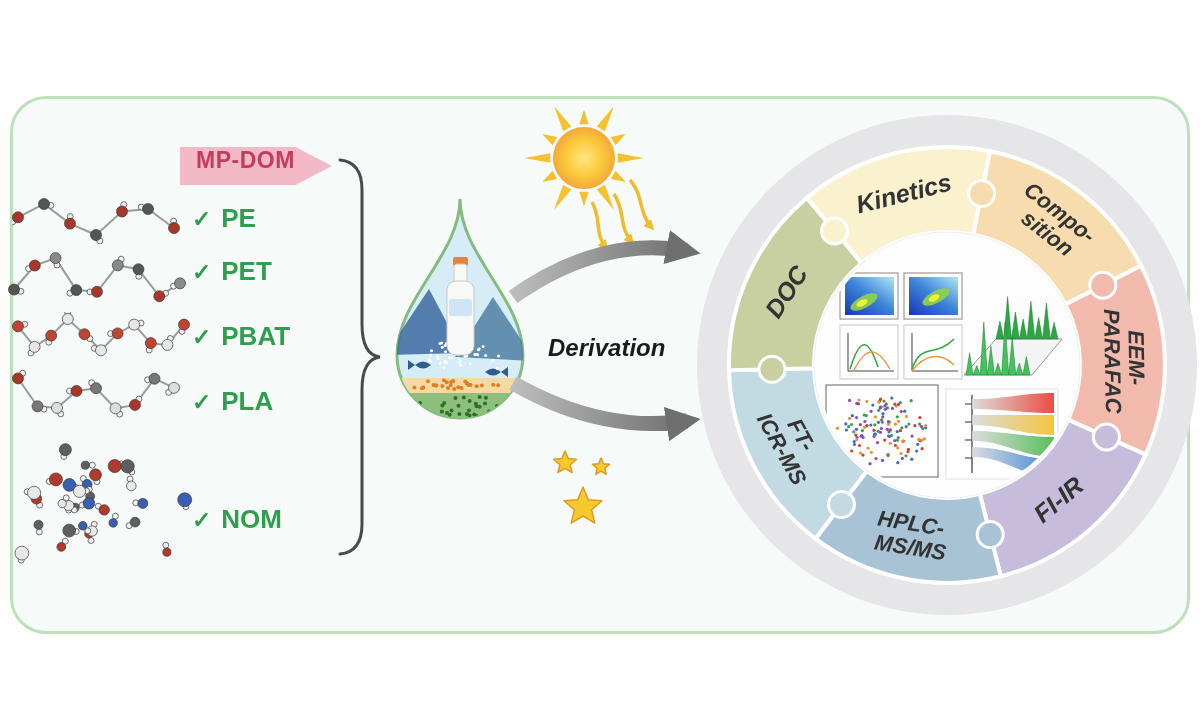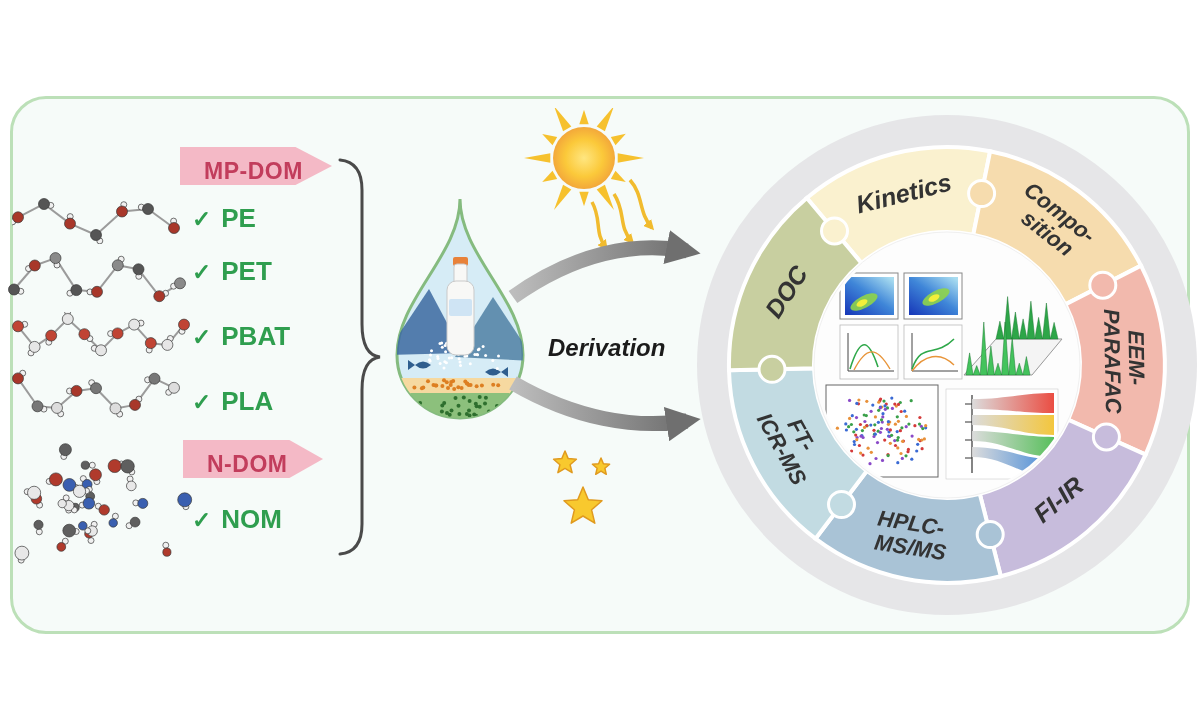--- a/index.html
+++ b/index.html
@@ -3,21 +3,21 @@
 <meta charset="utf-8">
 <style>
   html,body{margin:0;padding:0;background:#ffffff;}
   .stage{position:relative;width:1200px;height:727px;background:#ffffff;overflow:hidden;
          font-family:"Liberation Sans",sans-serif;}
   .panel{position:absolute;left:10px;top:96px;width:1174px;height:532px;
          border:3px solid #bce0b8;border-radius:36px;background:#f6fbf9;}
   .abs{position:absolute;}
   .banner{position:absolute;height:38px;background:#f4b9c6;
           clip-path:polygon(0 0,76% 0,100% 50%,76% 100%,0 100%);
-          display:flex;align-items:flex-end;padding-left:24px;box-sizing:border-box;}
+          display:flex;align-items:flex-start;padding-left:16px;box-sizing:border-box;}
   .banner-text{font-weight:bold;font-size:23px;color:#c23d5c;letter-spacing:.5px;}
   .check-item{position:absolute;display:flex;gap:10px;align-items:baseline;
               font-weight:bold;font-size:26px;color:#2f9e4f;}
   .check{font-size:23px;}
   .derivation{position:absolute;left:548px;top:334px;width:130px;
               font-style:italic;font-weight:bold;font-size:24px;color:#1b1b1b;}
   .seg-label{font-weight:bold;font-style:italic;fill:#333333;}
   svg{display:block;}
 </style>
 </head>
@@ -226,23 +226,20 @@
   </div>
   <div class="check-item" style="left:192px;top:321px">
     <span class="check">✓</span>
     <span>PBAT</span>
   </div>
   <div class="check-item" style="left:192px;top:386px">
     <span class="check">✓</span>
     <span>PLA</span>
   </div>
 
-  <div class="banner" style="left:183px;top:440px;width:140px">
-    <span class="banner-text">N-DOM</span>
-  </div>
 
   <div class="check-item" style="left:192px;top:504px">
     <span class="check">✓</span>
     <span>NOM</span>
   </div>
 
   <svg class="abs" style="left:330px;top:156px" width="54" height="402" viewBox="0 0 54 402">
     <path d="M10,4 Q32,6 32,34 L32,168 Q32,199 50,201 Q32,203 32,234 L32,368 Q32,396 10,398" fill="none" stroke="#4a4a4a" stroke-width="3" stroke-linecap="round"></path>
   </svg>
 

